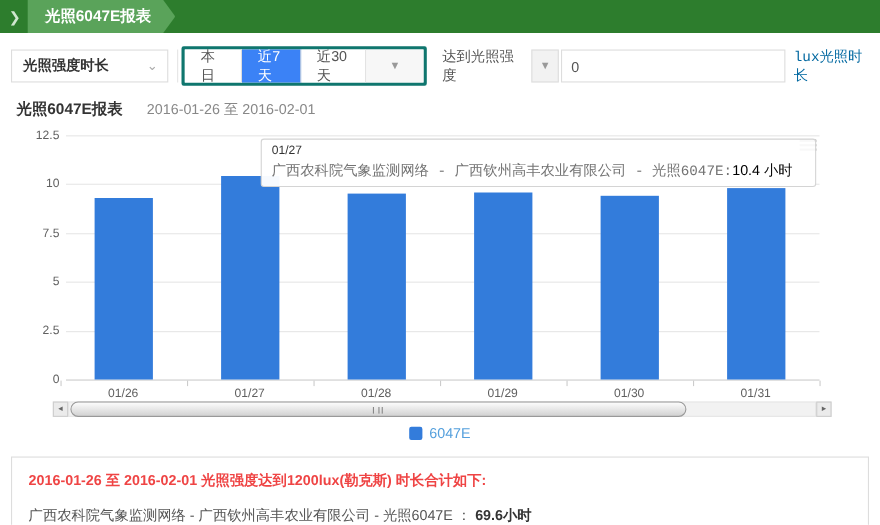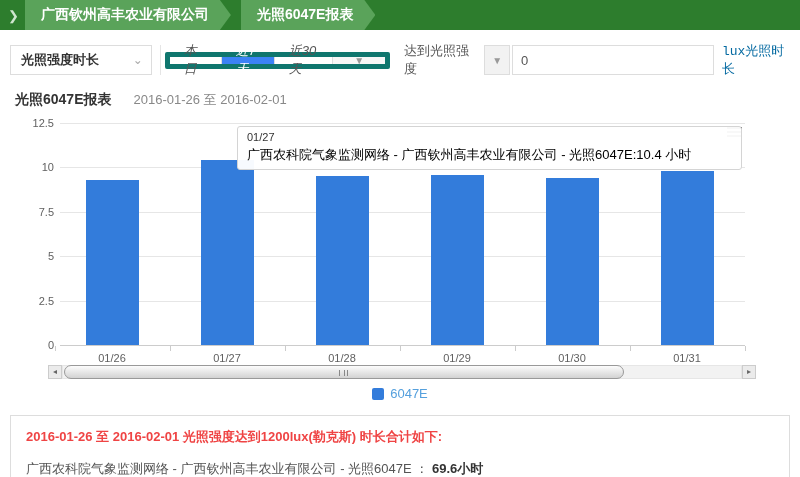--- a/index.html
+++ b/index.html
@@ -14,21 +14,21 @@
     display:flex; align-items:center; padding:0 22px 0 16px; margin-right:10px;
     clip-path:polygon(0 0, calc(100% - 11px) 0, 100% 50%, calc(100% - 11px) 100%, 0 100%); }
 
   
   .filters { display:flex; align-items:center; margin:15px 10px 0 10px; height:30px; }
   .select { width:155px; height:30px; border:1px solid #ddd; background:#fff;
     display:flex; align-items:center; justify-content:space-between; padding:0 8px 0 10px;
     font-size:13px; color:#333; font-weight:bold; }
   .select .chev { color:#aaa; font-size:12px; font-weight:normal; }
   .vsep { width:1px; height:30px; background:#e5e5e5; margin:0 4px 0 8px; }
-  .btn-group { display:flex; height:17px; border:5px solid #0f766e; border-radius:2px;font-style:italic; }
+  .btn-group { display:flex; height:36px; border:3px solid #0f766e; border-radius:2px; }
   .btn { min-width:52px; padding:0 14px; font-size:13px; color:#555; background:#fff;
     border-right:1px solid #ddd; display:flex; align-items:center; justify-content:center; cursor:pointer; }
   .btn.active { background:#3b82f6; color:#fff; }
   .btn-caret { width:22px; background:#f7f7f7; color:#999; font-size:10px;
     display:flex; align-items:center; justify-content:center; border-right:none; }
   .lbl { font-size:13px; color:#555; margin-left:14px; }
   .stepper { width:28px; height:30px; border:1px solid #ddd; background:#f2f2f2; color:#999;
     font-size:10px; display:flex; align-items:center; justify-content:center; margin-left:10px; }
   .num-input { width:222px; height:30px; border:1px solid #ddd; font-size:13px; color:#555;
     padding:0 8px; margin-left:2px; outline:none; }
@@ -49,21 +49,21 @@
   .xtick { position:absolute; width:1px; height:5px; background:#ccc; }
 
   .menu-icon { position:absolute; left:727px; top:16px; width:15px; height:12px; cursor:pointer; }
   .menu-icon span { display:block; height:2px; background:#555; margin-bottom:2px; }
 
   .tooltip { position:absolute; left:237px; top:15px; width:505px; height:44px;
     background:rgba(255,255,255,.96); border:1px solid #d4d4d4; border-radius:3px;
     padding:4px 9px; z-index:5; }
   .tt-line1 { font-size:11px; color:#333; }
   .tt-line2 { font-size:13px; margin-top:3px; white-space:nowrap; }
-  .tt-name { color:#000000; }
+  .tt-name { color:#737373;font-family:Liberation Mono, monospace; }
   .tt-val { color:#000; font-weight:normal; }
 
   
   .scrollbar { position:relative; margin:2px 44px 0 48px; height:14px; }
   .sb-track { position:absolute; left:14px; right:14px; top:0; height:14px;
     background:#f2f2f2; border:1px solid #e6e6e6; }
   .sb-btn { position:absolute; top:0; width:14px; height:14px; background:#ebebeb;
     border:1px solid #ccc; color:#666; font-size:8px; line-height:12px; text-align:center; cursor:pointer; }
   .sb-btn.left { left:0; } .sb-btn.right { right:0; }
   .sb-thumb { position:absolute; left:16px; top:0; width:560px; height:14px;
@@ -83,23 +83,20 @@
   .sum-row { font-size:13px; color:#555; margin-top:14px; }
   .sum-val { font-weight:bold; color:#333; }
 </style>
 </head>
 <body>
 
 <div class="page">
 
   <div class="hdr">
     <span class="hdr-chevron">❯</span>
-    <div class="crumb">
-      <span>广西钦州高丰农业有限公司</span>
-    </div>
     <div class="crumb">
       <span>光照6047E报表</span>
     </div>
   </div>
 
   <div class="filters">
     <div class="select">
       <span>光照强度时长</span>
       <span class="chev">⌄</span>
     </div>

